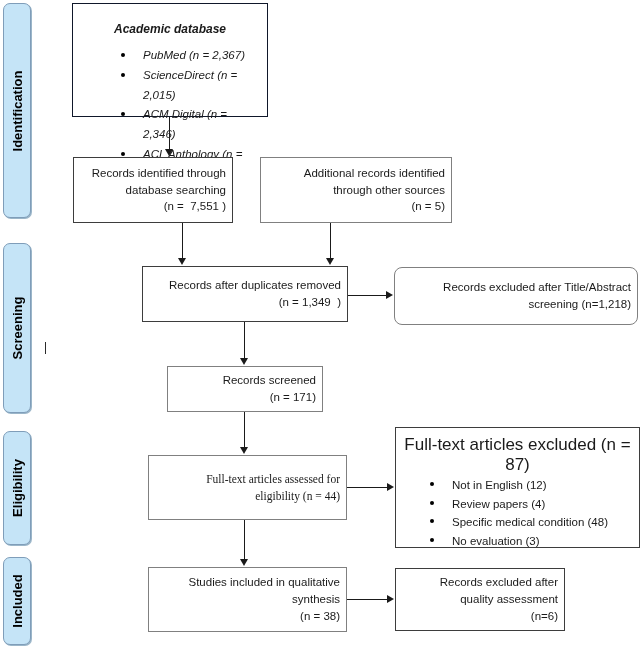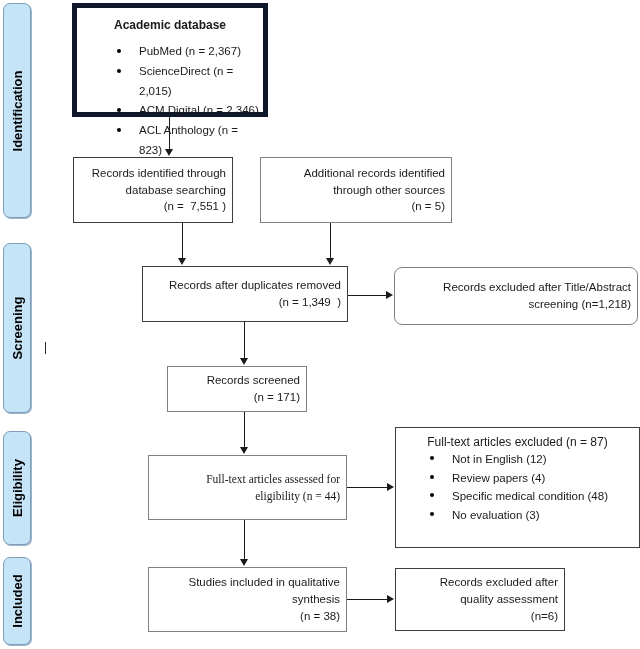--- a/index.html
+++ b/index.html
@@ -41,22 +41,23 @@
     font-size:11.5px;
     line-height:1.45;
     padding:4px 6px;
   }
   .node.gray{border:1px solid #808080;}
   .node .ln{display:block;white-space:pre;}
 
   
   .dbbox{
     position:absolute;box-sizing:border-box;background:#fff;
-    border:5px solid #0f172a;
-    padding:0;
+    border:1px solid #0f172a;
+    padding:8px;
+    font-style:italic;
   }
   .dbbox .title{
     text-align:center;font-weight:bold;font-size:12px;margin-top:10px;
   }
   .dbbox ul{
     margin:10px 0 0 0;padding:0 0 0 40px;list-style:none;
   }
   .dbbox li{
     font-size:11.5px;line-height:1.72;position:relative;padding-left:22px;
   }
@@ -64,21 +65,21 @@
     content:"";position:absolute;left:0;top:7px;
     width:4px;height:4px;border-radius:50%;background:#000;
   }
 
   
   .reasons{
     position:absolute;box-sizing:border-box;background:#fff;
     border:1px solid #3d3d3d;padding:0;
   }
   .reasons .rtitle{
-    text-align:center;font-size:12px;margin-top:7px;
+    text-align:center;font-size:17px;margin-top:7px;
   }
   .reasons .rsub{
     font-size:11.5px;margin:2px 0 0 6px;
   }
   .reasons ul{margin:1px 0 0 0;padding:0 0 0 34px;list-style:none;}
   .reasons li{
     font-size:11.5px;line-height:1.62;position:relative;padding-left:22px;
   }
   .reasons li:before{
     content:"";position:absolute;left:0;top:6px;
@@ -165,21 +166,21 @@
   <div class="arrowright" style="left:386px;top:291px;"></div>
 
   <div class="node gray" style="left:394px;top:267px;width:244px;height:58px;border-radius:8px;">
     <span class="ln">Records excluded after Title/Abstract</span>
     <span class="ln">screening (n=1,218)</span>
   </div>
 
   <div class="vline" style="left:244px;top:322px;height:37px;"></div>
   <div class="arrowdown" style="left:240px;top:358px;"></div>
 
-  <div class="node gray" style="left:167px;top:366px;width:140px;height:46px;">
+  <div class="node gray" style="left:167px;top:366px;width:156px;height:46px;">
     <span class="ln">Records screened</span>
     <span class="ln">(n = 171)</span>
   </div>
 
   <div class="vline" style="left:244px;top:412px;height:36px;"></div>
   <div class="arrowdown" style="left:240px;top:447px;"></div>
 
   <div class="node gray" style="left:148px;top:455px;width:199px;height:65px;font-family:Liberation Serif, serif;">
     <span class="ln">Full-text articles assessed for</span>
     <span class="ln">eligibility (n = 44)</span>

